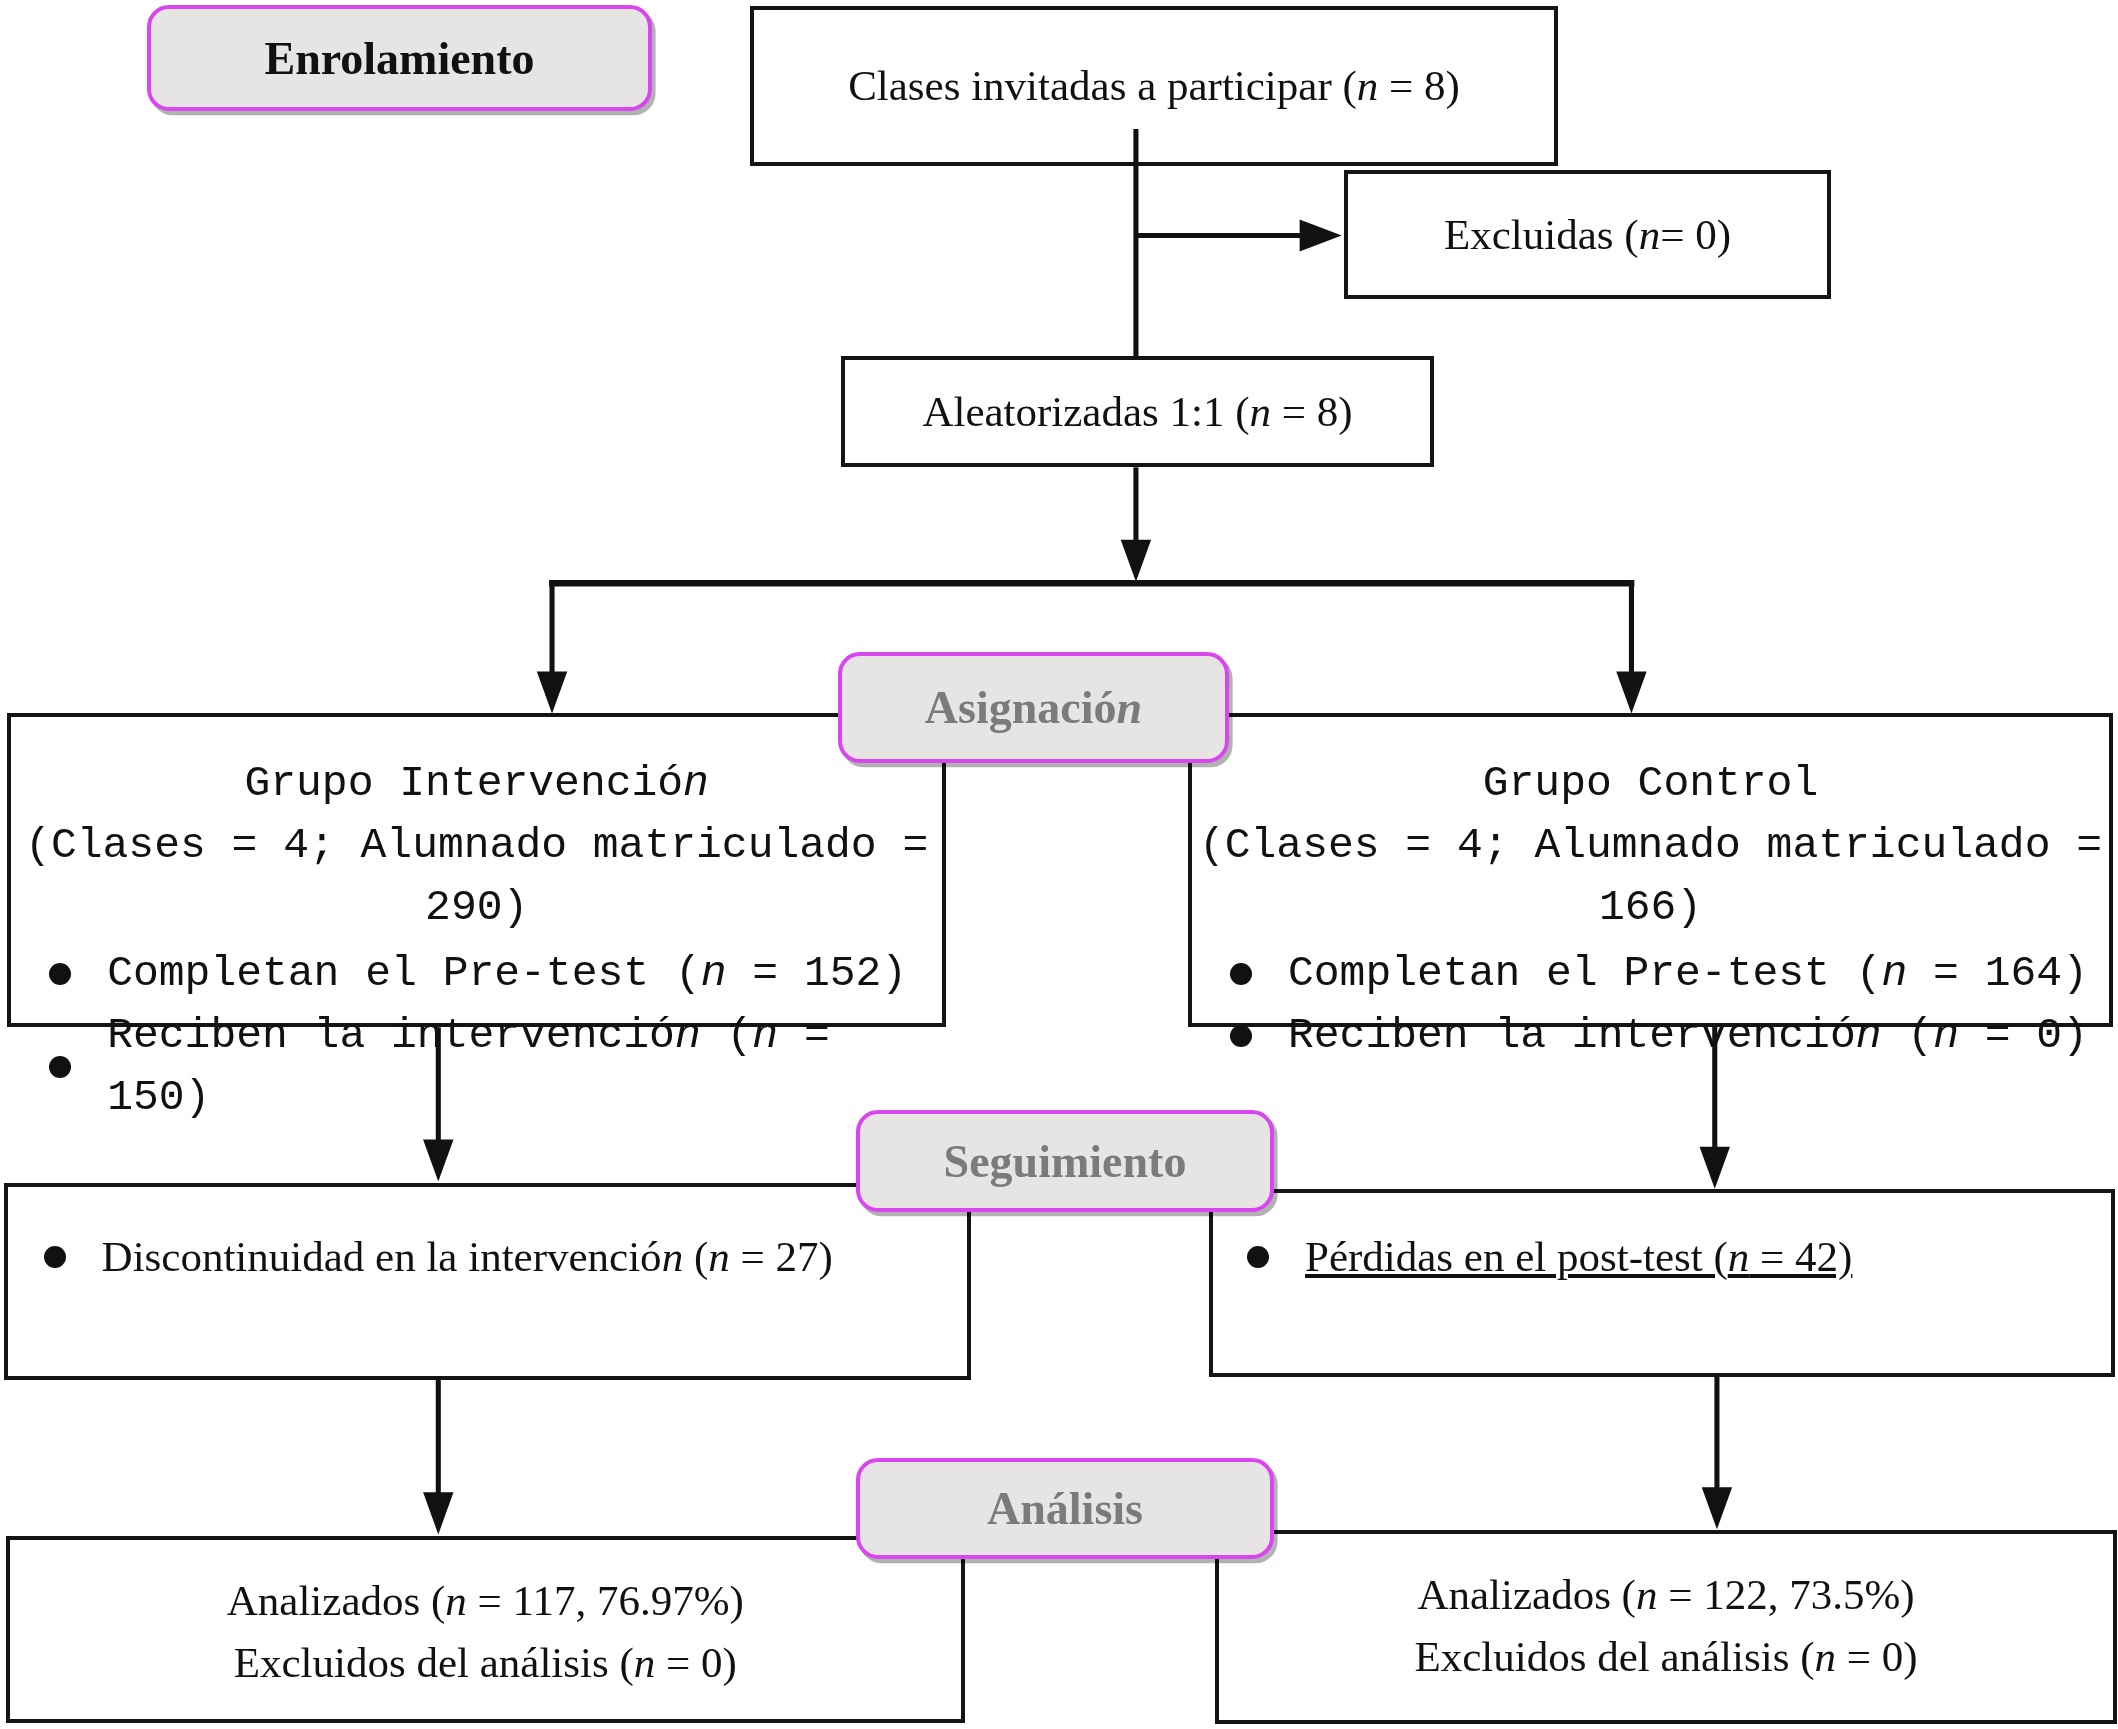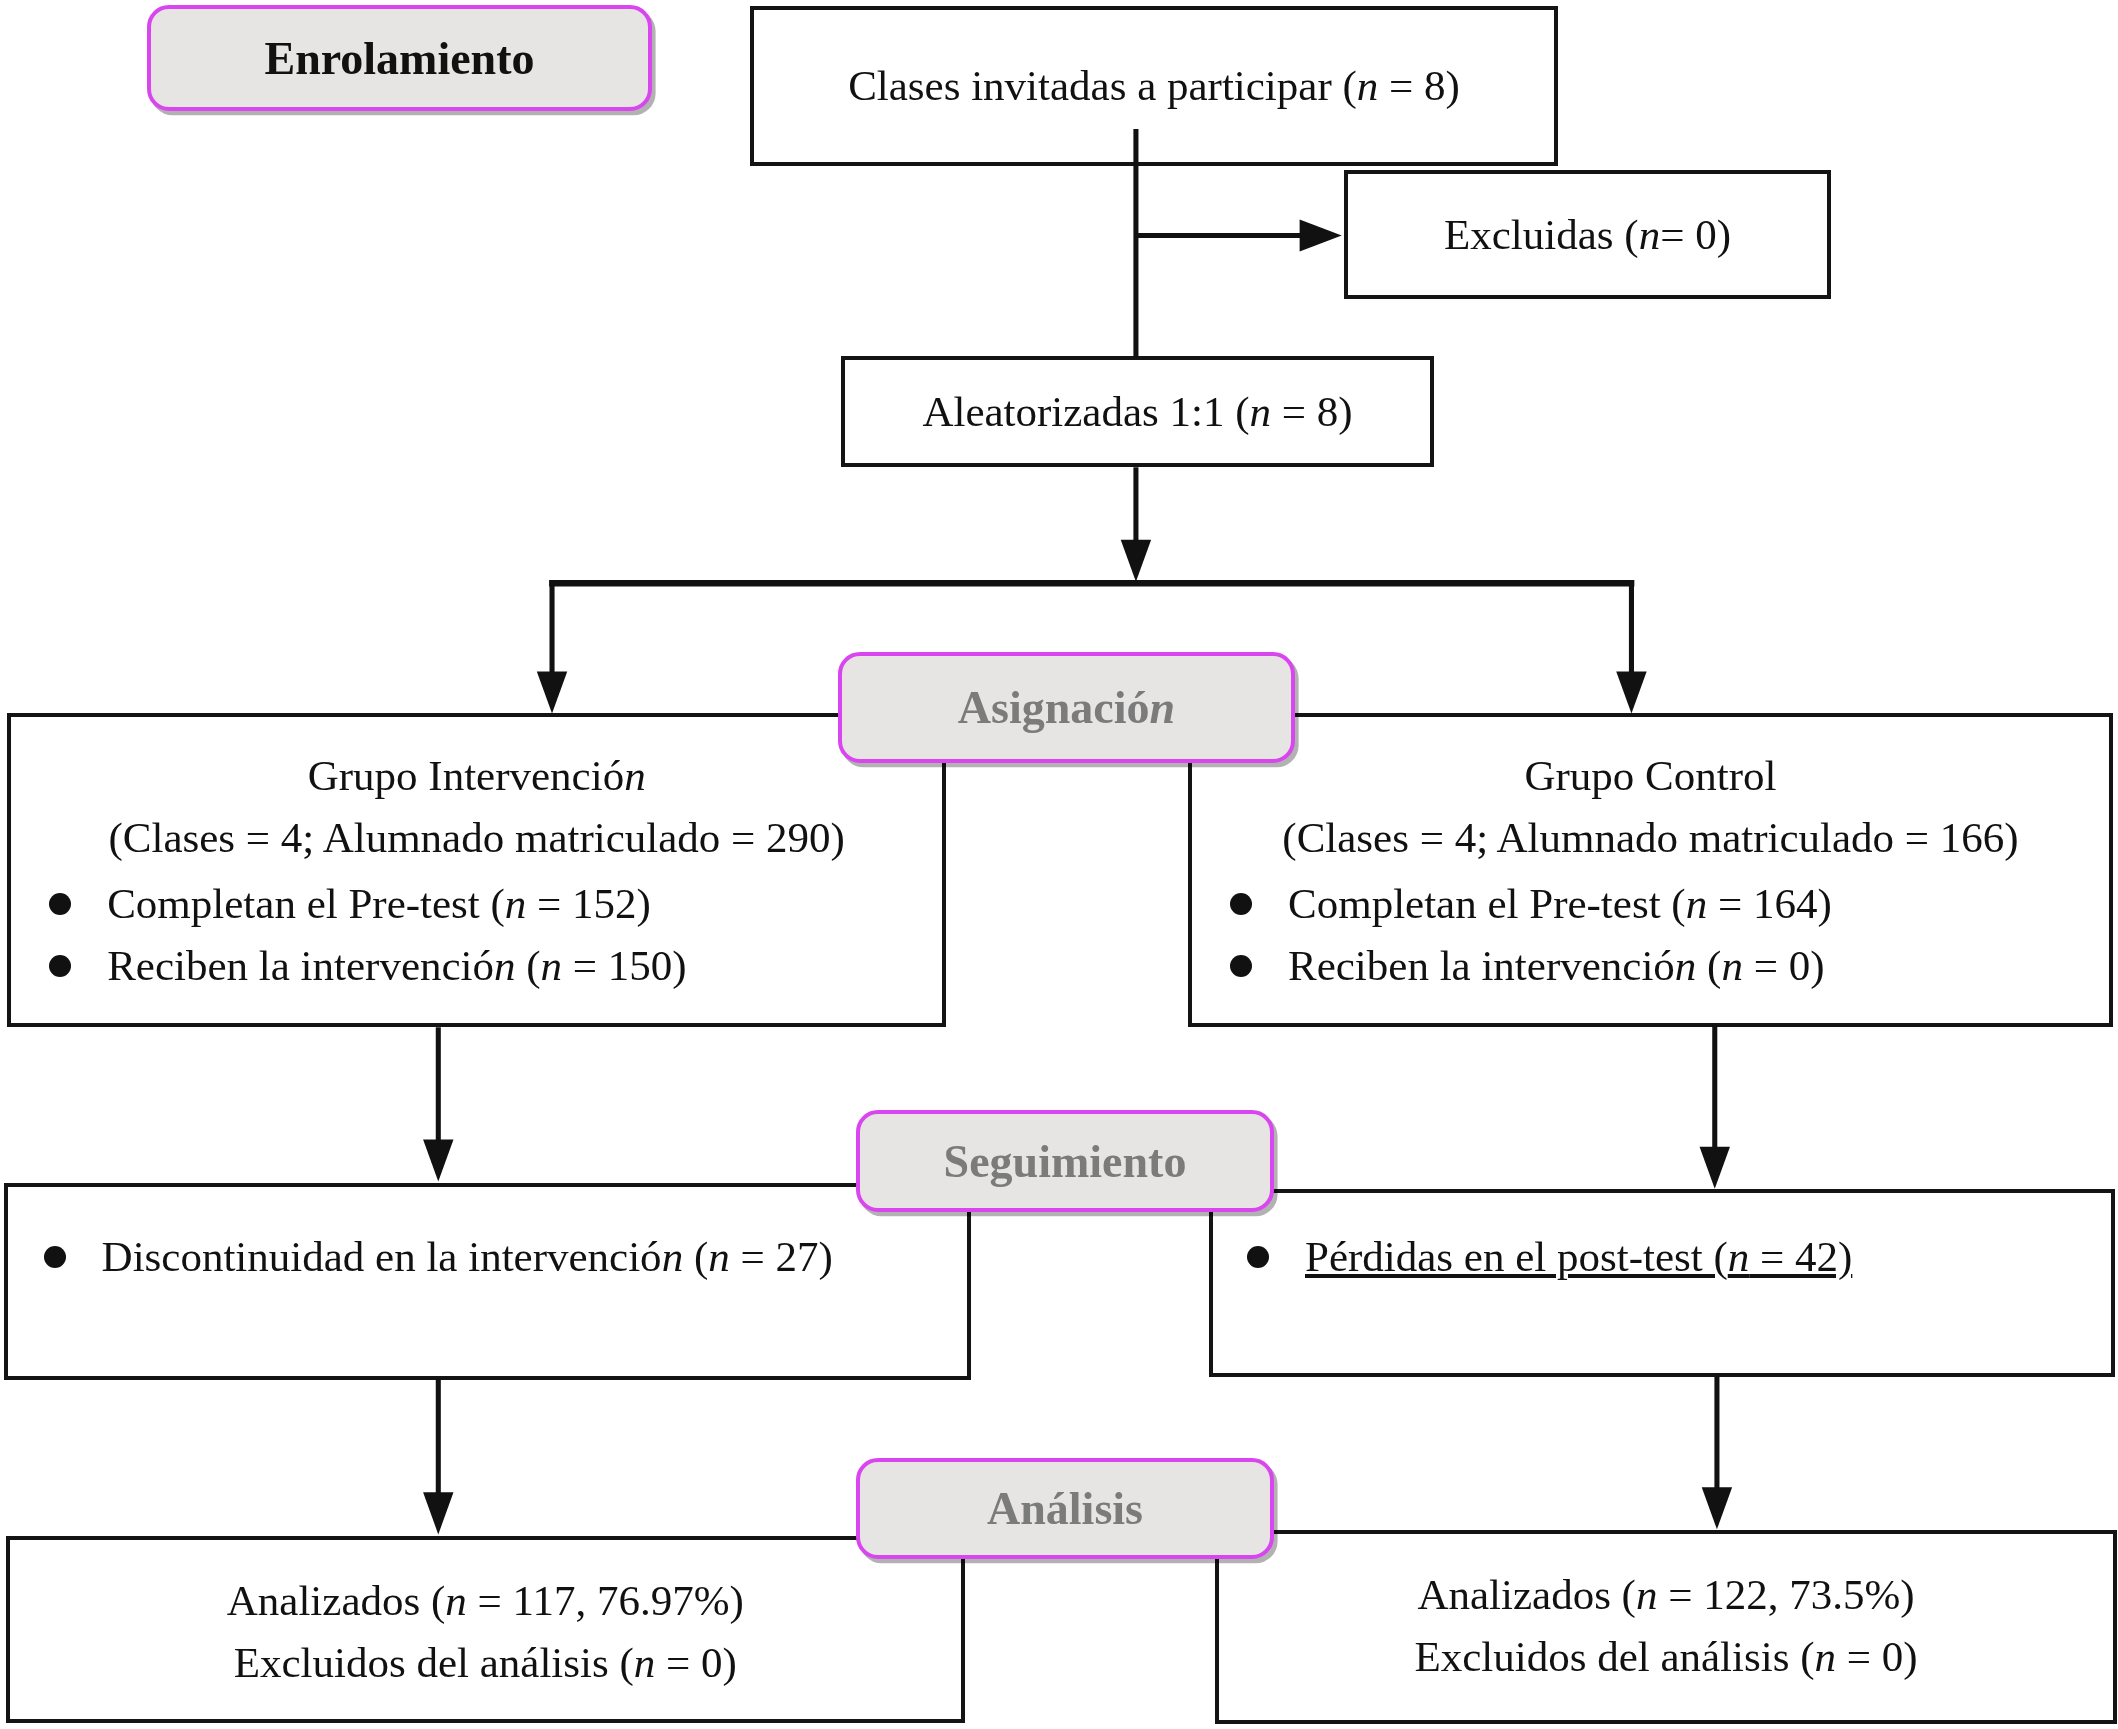--- a/index.html
+++ b/index.html
@@ -11,21 +11,21 @@
   .box{position:absolute;background:#ffffff;border:4.3px solid #141414;z-index:2;
        font-size:43px;line-height:62px;color:#111;}
   .box.center{display:flex;align-items:center;justify-content:center;text-align:center;}
 
   .stage-label{position:absolute;z-index:6;background:#e6e5e4;border:4px solid #d946ef;
        border-radius:22px;display:flex;align-items:center;justify-content:center;
        font-size:46px;font-weight:bold;color:#7b7b7b;
        box-shadow:3.6px 4.3px 0 rgba(0,0,0,0.30);}
   .stage-label.dark{color:#111;}
 
-  .group-text{padding-top:28px;}
+  .group-text{padding-top:36px;font-family:Liberation Mono, monospace;}
   .line-c{text-align:center;}
   .bullet-row{display:flex;align-items:center;padding-left:38px;}
   .bullet-dot{width:22px;height:22px;border-radius:50%;background:#111;flex:0 0 auto;
               margin-right:36px;}
   svg.wires{position:absolute;left:0;top:0;z-index:3;}
   i{font-style:italic;}
 </style>
 </head>
 <body>
 
@@ -56,21 +56,21 @@
       <line x1="605" y1="1903" x2="605" y2="2064"></line>
       <polygon stroke="none" points="605,2118 584,2060 626,2060"></polygon>
       <line x1="2370" y1="1900" x2="2370" y2="2057"></line>
       <polygon stroke="none" points="2370,2111 2349,2053 2391,2053"></polygon>
     </g>
   </svg>
 
   <div class="stage-label dark" style="left:147px;top:5px;width:505px;height:106px;">
     <span>Enrolamiento</span>
   </div>
-  <div class="stage-label" style="left:838px;top:652px;width:457px;height:111px;">
+  <div class="stage-label" style="left:838px;top:652px;width:391px;height:111px;">
     <span>Asignació<i>n</i></span>
   </div>
   <div class="stage-label" style="left:856px;top:1110px;width:418px;height:102px;">
     <span>Seguimiento</span>
   </div>
   <div class="stage-label" style="left:856px;top:1458px;width:418px;height:101px;">
     <span>Análisis</span>
   </div>
 
   <div class="box center" style="left:750px;top:5.8px;width:808px;height:160px;">

